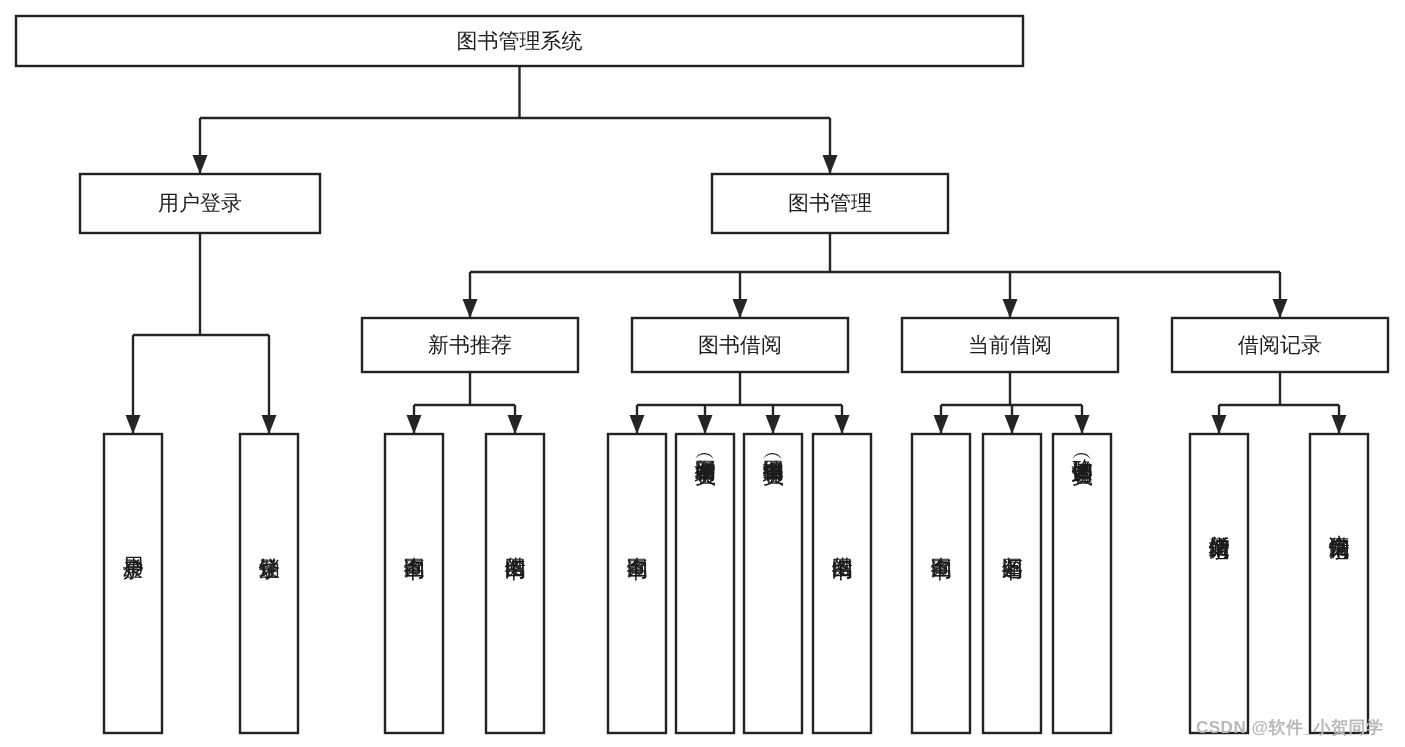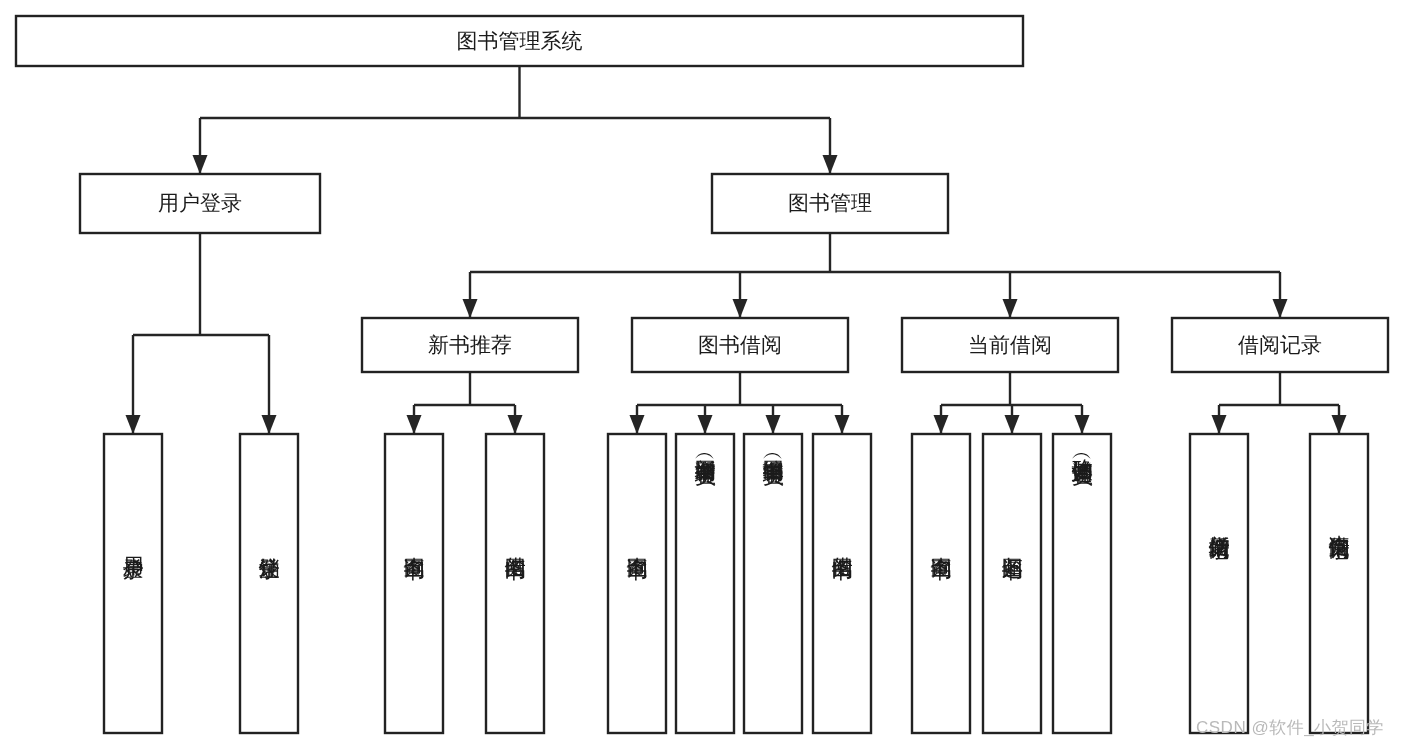--- a/index.html
+++ b/index.html
@@ -62,20 +62,21 @@
     white-space: nowrap;
     pointer-events: none;
   }
   .watermark {
     position: absolute;
     font-family: "Liberation Sans", "DejaVu Sans", sans-serif;
     font-size: 17px;
     color: #b9b9b9;
     white-space: nowrap;
     letter-spacing: 0.5px;
+    font-weight: bold;
   }
 </style>
 </head>
 <body>
 
 <div id="diagram-root">
   <svg id="tree-svg" viewBox="0 0 1405 747" xmlns="http://www.w3.org/2000/svg">
     <g id="connector-layer">
         <line x1="519.5" y1="66" x2="519.5" y2="118" class="conn"></line>
         <line x1="200" y1="118" x2="830" y2="118" class="conn"></line>

